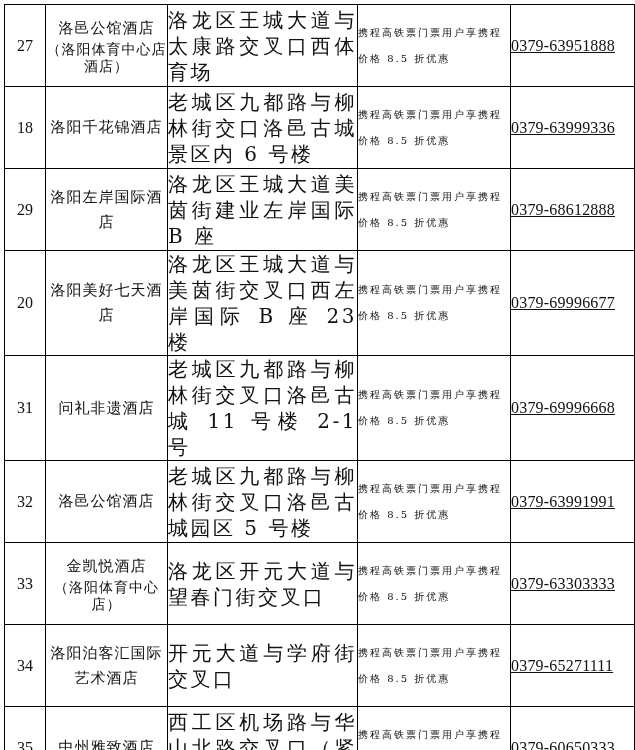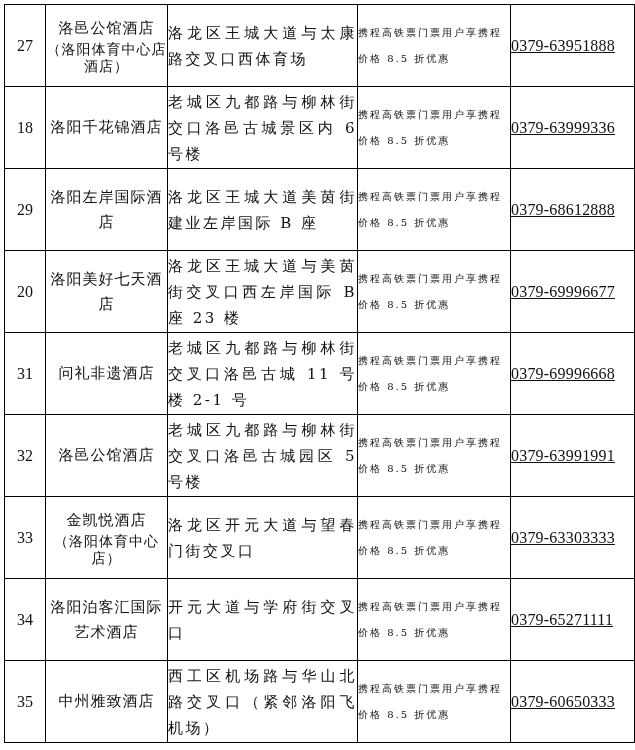--- a/index.html
+++ b/index.html
@@ -7,21 +7,21 @@
            font-family: "DejaVu Serif", "Liberation Serif", serif; color: #111; }
     table.hotels { position: absolute; left: 4px; top: 4px; border-collapse: collapse;
                    table-layout: fixed; width: 630px; }
     table.hotels td { border: 1px solid #000; padding: 0; vertical-align: middle;
                       height: 81px; overflow: hidden; }
     col.c-no { width: 41px; } col.c-name { width: 122px; } col.c-addr { width: 190px; }
     col.c-offer { width: 153px; } col.c-phone { width: 124px; }
     .no { text-align: center; font-family: "Liberation Serif", serif; font-size: 16px; margin-top: 24px; }
     .name { text-align: center; font-size: 15px; line-height: 25px; letter-spacing: 1px; padding: 0 2px; }
     .name .sub { display: block; font-size: 14px; line-height: 17px; letter-spacing: 1px; }
-    .addr { font-size: 15px; line-height: 26px; letter-spacing: 2.5px; padding-left: 2px; text-align: justify; }
+    .addr { font-size: 20px; line-height: 26px; letter-spacing: 2.5px; padding-left: 2px; text-align: justify; }
     .offer { font-size: 10px; line-height: 26px; letter-spacing: 2px; padding-left: 2px; }
     .phone { font-family: "Liberation Serif", serif; font-size: 16px; text-align: left; padding-left: 1px; letter-spacing: 0.2px; text-decoration: underline; }
   </style>
 </head>
 <body>
 
 <table class="hotels">
   <colgroup>
     <col class="c-no">
       <col class="c-name">

